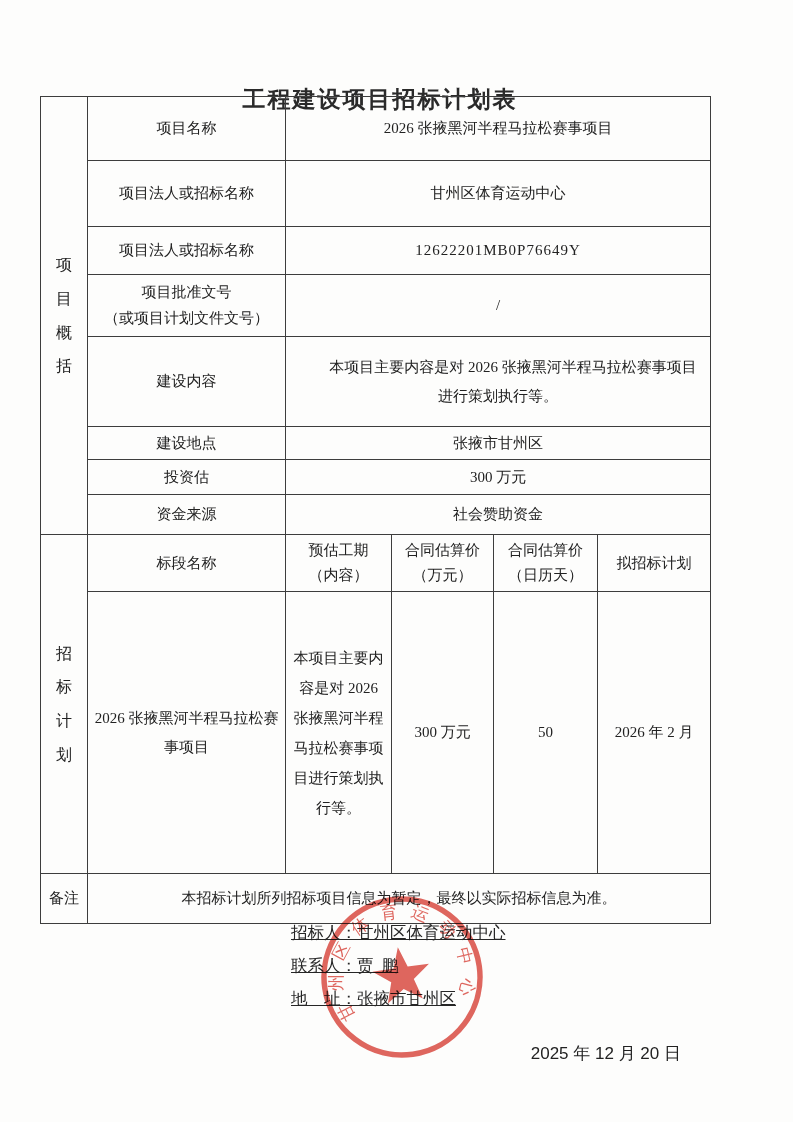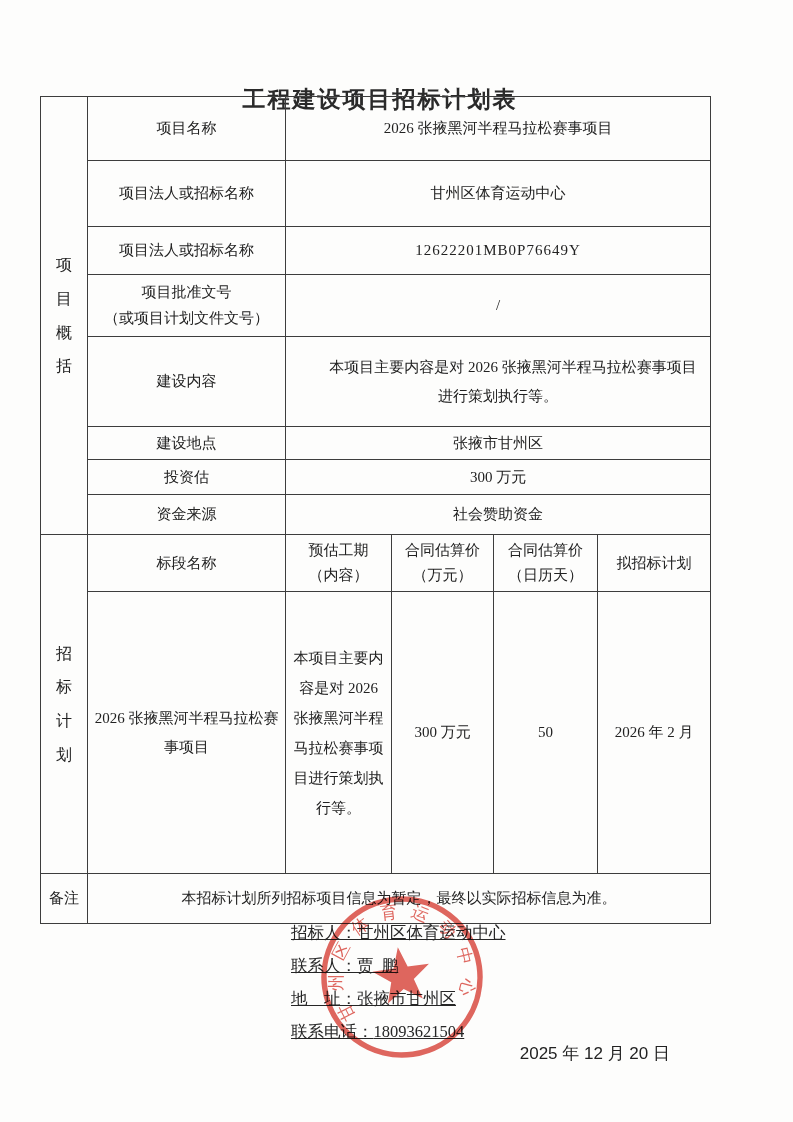--- a/index.html
+++ b/index.html
@@ -47,21 +47,21 @@
   .remark-cell{
     text-align:left;padding:4px 12px;font-size:15.5px;margin-top:24px;
   }
   .mono-ish{letter-spacing:1px;}
   .footer-block{
     position:absolute;left:291px;top:916px;
     font-size:16.5px;line-height:33px;color:#262626;text-decoration:underline;
   }
   .footer-line{white-space:pre;}
   .doc-date{
-    position:absolute;top:1042px;right:123px;
+    position:absolute;top:1042px;right:112px;
     font-size:17px;color:#222;
     font-family:"Liberation Sans","DejaVu Sans",sans-serif;
   }
   .stamp{
     position:absolute;left:317px;top:892px;
     width:170px;height:170px;
     mix-blend-mode:multiply;
     opacity:0.82;
     pointer-events:none;
   }
@@ -143,21 +143,20 @@
       <td>备注</td>
       <td colspan="5" class="remark-cell">本招标计划所列招标项目信息为暂定，最终以实际招标信息为准。</td>
     </tr>
   </tbody>
 </table>
 
 <div class="footer-block">
   <div class="footer-line"><span>招标人：</span><span>甘州区体育运动中心</span></div>
   <div class="footer-line"><span>联系人：</span><span>贾  鹏</span></div>
   <div class="footer-line"><span>地　址：</span><span>张掖市甘州区</span></div>
-  <div class="footer-line"><span>联系电话：</span><span>18093621504</span></div>
 </div>
 
 <div class="doc-date">2025 年 12 月 20 日</div>
 
 <svg class="stamp" viewBox="0 0 170 170" xmlns="http://www.w3.org/2000/svg">
   <g transform="rotate(-8 85 85)" fill="none">
     <circle cx="85" cy="85" r="78" stroke="#d9453c" stroke-width="5.5"></circle>
     <polygon fill="#d9453c" points="85,55 92.1,75.3 113.5,75.7 96.4,88.7 102.6,109.3 85,97 67.4,109.3 73.6,88.7 56.5,75.7 77.9,75.3"></polygon>
     <defs>
       <path id="stamp-arc" d="M 35.9,119.4 A 60,60 0 1 1 134.1,119.4"></path>

